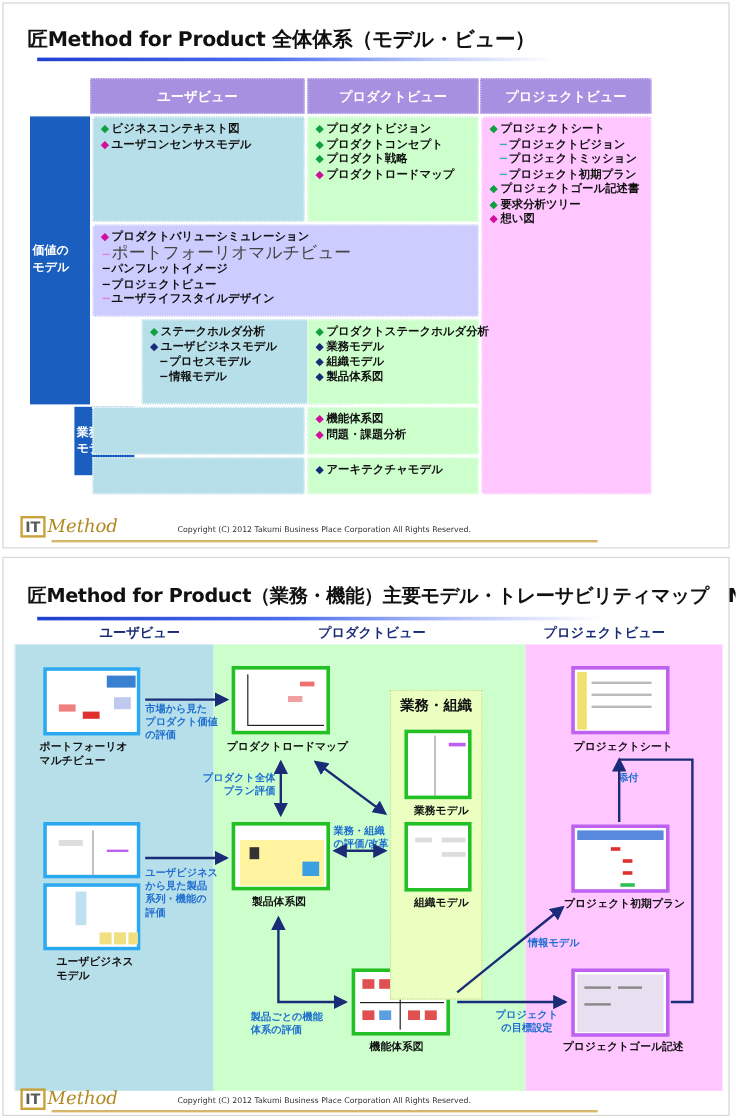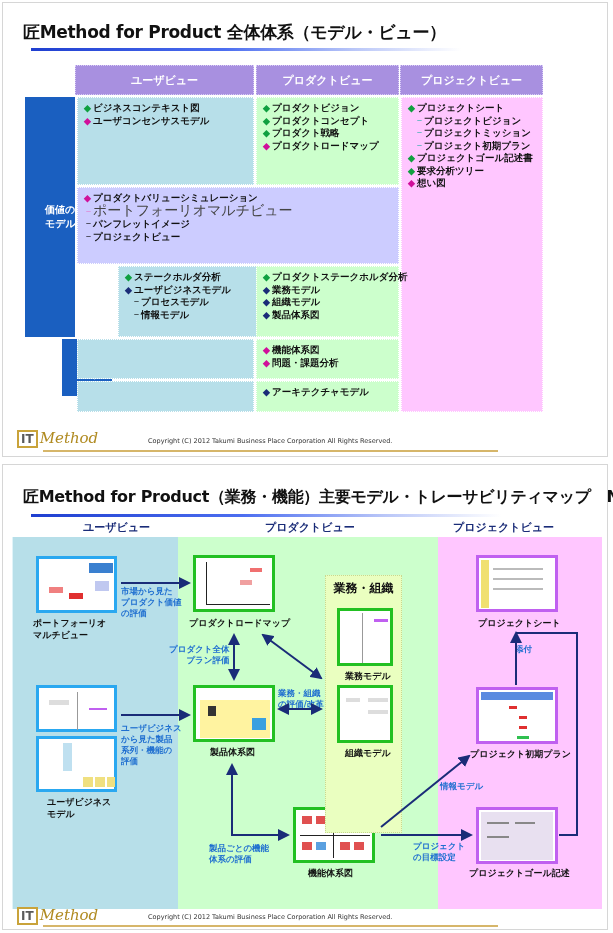--- a/index.html
+++ b/index.html
@@ -12,23 +12,23 @@
   .title { position:absolute; left:20px; font-weight:bold; font-size:17px;
            letter-spacing:-0.3px; color:#111; white-space:nowrap; }
   .title-rule { position:absolute; left:28px; height:3px;
                 background:linear-gradient(90deg,#1f3fd0 0%,#4c6ef0 45%,#b9c6f8 75%,rgba(255,255,255,0) 100%); }
   
   .hdr { position:absolute; height:30px; background:#a890e0;
          color:#fff; font-weight:bold; font-size:11px; display:flex;
          align-items:center; justify-content:center; border:1px dotted #d9cdf7; box-sizing:border-box; }
   .rowhdr { position:absolute; left:22px; width:50px; background:#1a5fc0;
             color:#fff; font-weight:bold; font-size:10px; line-height:14px;
-            display:flex; align-items:center; padding-left:20px; box-sizing:border-box; }
+            display:flex; align-items:center; padding-left:2px; box-sizing:border-box; }
   .cell { position:absolute; box-sizing:border-box; border:1px dotted #ffffff;
-          padding:4px 0 0 6px; font-size:9.5px; font-weight:bold; line-height:12.5px;font-family:Liberation Serif, serif; }
+          padding:4px 0 0 6px; font-size:9.5px; font-weight:bold; line-height:12.5px; }
   .c-user { background:#b7dfe9; }
   .c-prod { background:#ccffcc; }
   .c-proj { background:#ffc6ff; }
   .c-val  { background:#ccccff; }
   .item { white-space:nowrap; }
   .dia { display:inline-block; width:9px; font-size:9px; }
   .g { color:#10a040; } .m { color:#d0109a; } .n { color:#1a2c78; }
   .dash { display:inline-block; width:9px; text-align:center; font-weight:bold; }
   .dash.cyan { color:#35b0b0; } .dash.pink { color:#e080d0; } .dash.blk { color:#111; }
   .light { font-weight:normal; color:#444; font-size:14px; }
@@ -84,20 +84,21 @@
       <div class="item"><span class="dia g">◆</span><span>プロダクトビジョン</span></div>
       <div class="item"><span class="dia g">◆</span><span>プロダクトコンセプト</span></div>
       <div class="item"><span class="dia g">◆</span><span>プロダクト戦略</span></div>
       <div class="item"><span class="dia m">◆</span><span>プロダクトロードマップ</span></div>
     </div>
   <div class="cell c-val" style="left:74px;top:184px;width:322px;height:77px;">
       <div class="item"><span class="dia m">◆</span><span>プロダクトバリューシミュレーション</span></div>
       <div class="item"><span class="dash pink">−</span><span class="light">ポートフォーリオマルチビュー</span></div>
       <div class="item"><span class="dash blk">−</span><span>パンフレットイメージ</span></div>
       <div class="item"><span class="dash blk">−</span><span>プロジェクトビュー</span></div>
+      <div class="item"><span class="dash pink">−</span><span>ユーザライフスタイルデザイン</span></div>
     </div>
   <div class="cell c-proj" style="left:398px;top:94px;width:142px;height:315px;">
       <div class="item"><span class="dia g">◆</span><span>プロジェクトシート</span></div>
       <div class="item sub"><span class="dash cyan">−</span><span>プロジェクトビジョン</span></div>
       <div class="item sub"><span class="dash cyan">−</span><span>プロジェクトミッション</span></div>
       <div class="item sub"><span class="dash cyan">−</span><span>プロジェクト初期プラン</span></div>
       <div class="item"><span class="dia g">◆</span><span>プロジェクトゴール記述書</span></div>
       <div class="item"><span class="dia g">◆</span><span>要求分析ツリー</span></div>
       <div class="item"><span class="dia m">◆</span><span>想い図</span></div>
     </div>
@@ -242,21 +243,21 @@
 プラン評価</div>
   <div class="blue-lbl" style="left:275px;top:223px;white-space:pre;">業務・組織
 の評価/改革</div>
   <div class="blue-lbl" style="left:118px;top:258px;white-space:pre;">ユーザビジネス
 から見た製品
 系列・機能の
 評価</div>
   <div class="blue-lbl" style="left:206px;top:378px;white-space:pre;">製品ごとの機能
 体系の評価</div>
   <div class="blue-lbl" style="left:437px;top:316px;">情報モデル</div>
-  <div class="blue-lbl" style="left:410px;top:376px;white-space:pre;">プロジェクト
+  <div class="blue-lbl" style="left:410px;top:376px;white-space:pre;text-align:center;">プロジェクト
 の目標設定</div>
   <div class="blue-lbl" style="left:512px;top:179px;">添付</div>
 
   <svg class="arrows">
     <defs>
       <marker id="ah" markerWidth="6" markerHeight="6" refX="5" refY="3" orient="auto">
         <path d="M0,0 L6,3 L0,6 z" fill="#1a2c78"></path>
       </marker>
       <marker id="ahs" markerWidth="6" markerHeight="6" refX="1" refY="3" orient="auto">
         <path d="M6,0 L0,3 L6,6 z" fill="#1a2c78"></path>

